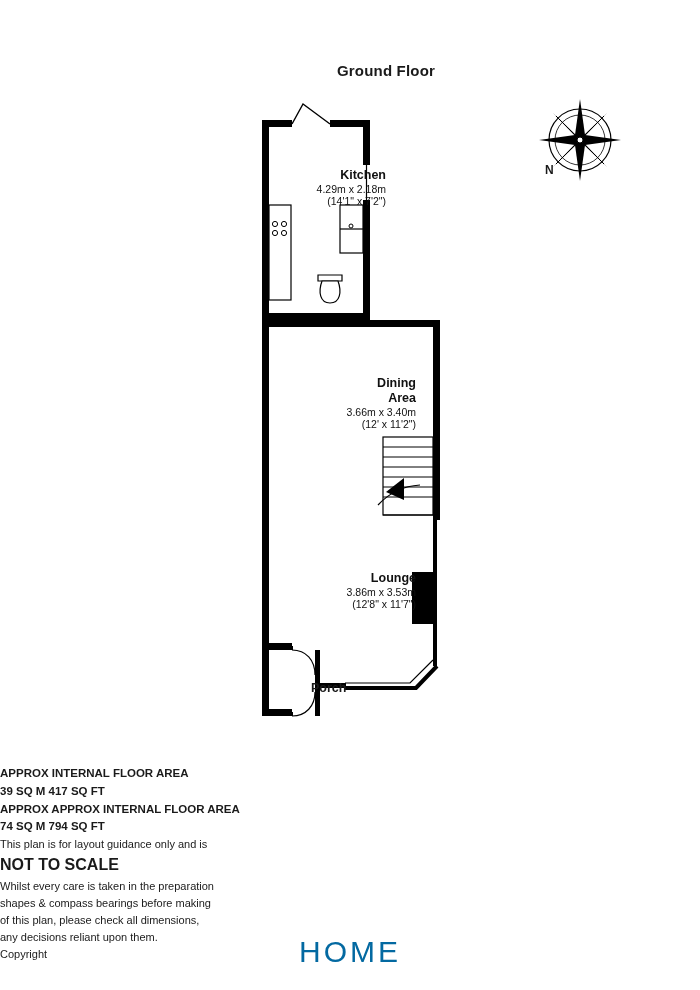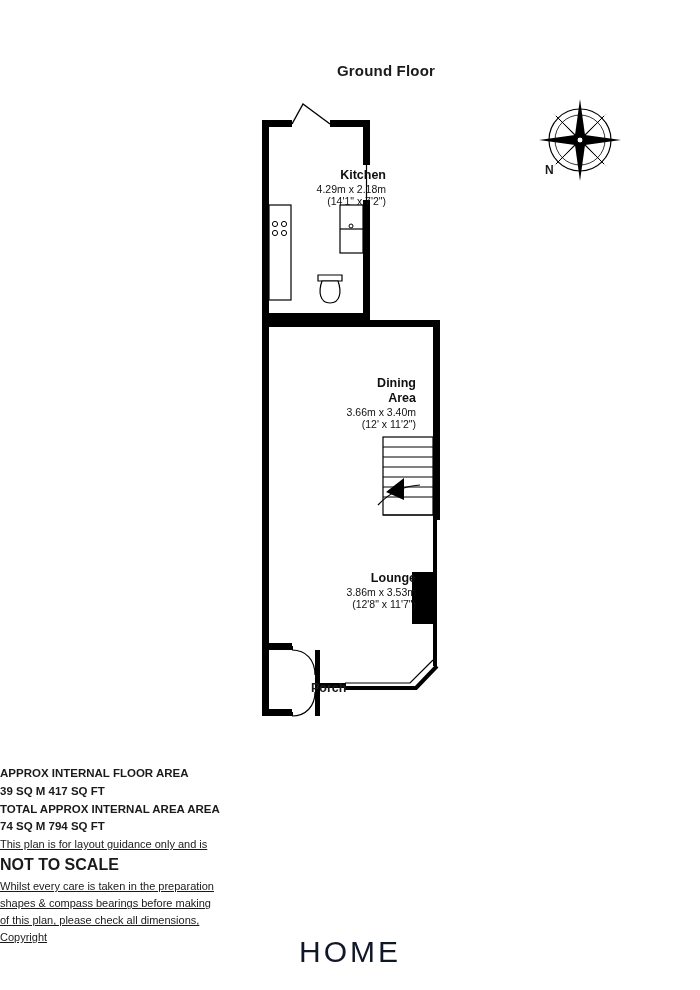--- a/index.html
+++ b/index.html
@@ -72,36 +72,35 @@
     font-size: 11px;
     line-height: 1.55;
   }
   .footer .b {
     font-weight: bold;
     font-size: 11.5px;
     display: block;
   }
   .footer .n {
     display: block;
-    text-decoration: underline;
   }
   .footer .nts {
     font-weight: bold;
     font-size: 16px;
     display: block;
   }
   .logo {
     position: absolute;
     left: 0;
     top: 935px;
     width: 700px;
     text-align: center;
     font-size: 30px;
     letter-spacing: 3px;
-    color: #0f172a;
+    color: #0369a1;
     font-family: "Liberation Sans", sans-serif;
   }
 </style>
 </head>
 <body>
 
 <svg id="plan" viewBox="0 0 700 990" xmlns="http://www.w3.org/2000/svg">
   <rect x="0" y="0" width="700" height="990" fill="#ffffff"></rect>
 
   <g stroke="#000" fill="none">
@@ -216,23 +215,24 @@
   <span class="rname">Lounge</span>
   <span class="rdim">3.86m x 3.53m</span>
   <span class="rdimft">(12'8" x 11'7")</span>
 </div>
 
 <div class="porch-label" style="left:271px;top:681px;margin-left:40px;">Porch</div>
 
 <div class="footer">
   <span class="b">APPROX INTERNAL FLOOR AREA</span>
   <span class="b">39 SQ M 417 SQ FT</span>
-  <span class="b">TOTAL APPROX INTERNAL AREA AREA</span>
+  <span class="b">APPROX APPROX INTERNAL FLOOR AREA</span>
   <span class="b">74 SQ M 794 SQ FT</span>
   <span class="n">This plan is for layout guidance only and is</span>
   <span class="nts">NOT TO SCALE</span>
   <span class="n">Whilst every care is taken in the preparation</span>
   <span class="n">shapes &amp; compass bearings before making</span>
   <span class="n">of this plan, please check all dimensions,</span>
+  <span class="n">any decisions reliant upon them.</span>
   <span class="n">Copyright</span>
 </div>
 
 <div class="logo">HOME</div>
 
 </body></html>

